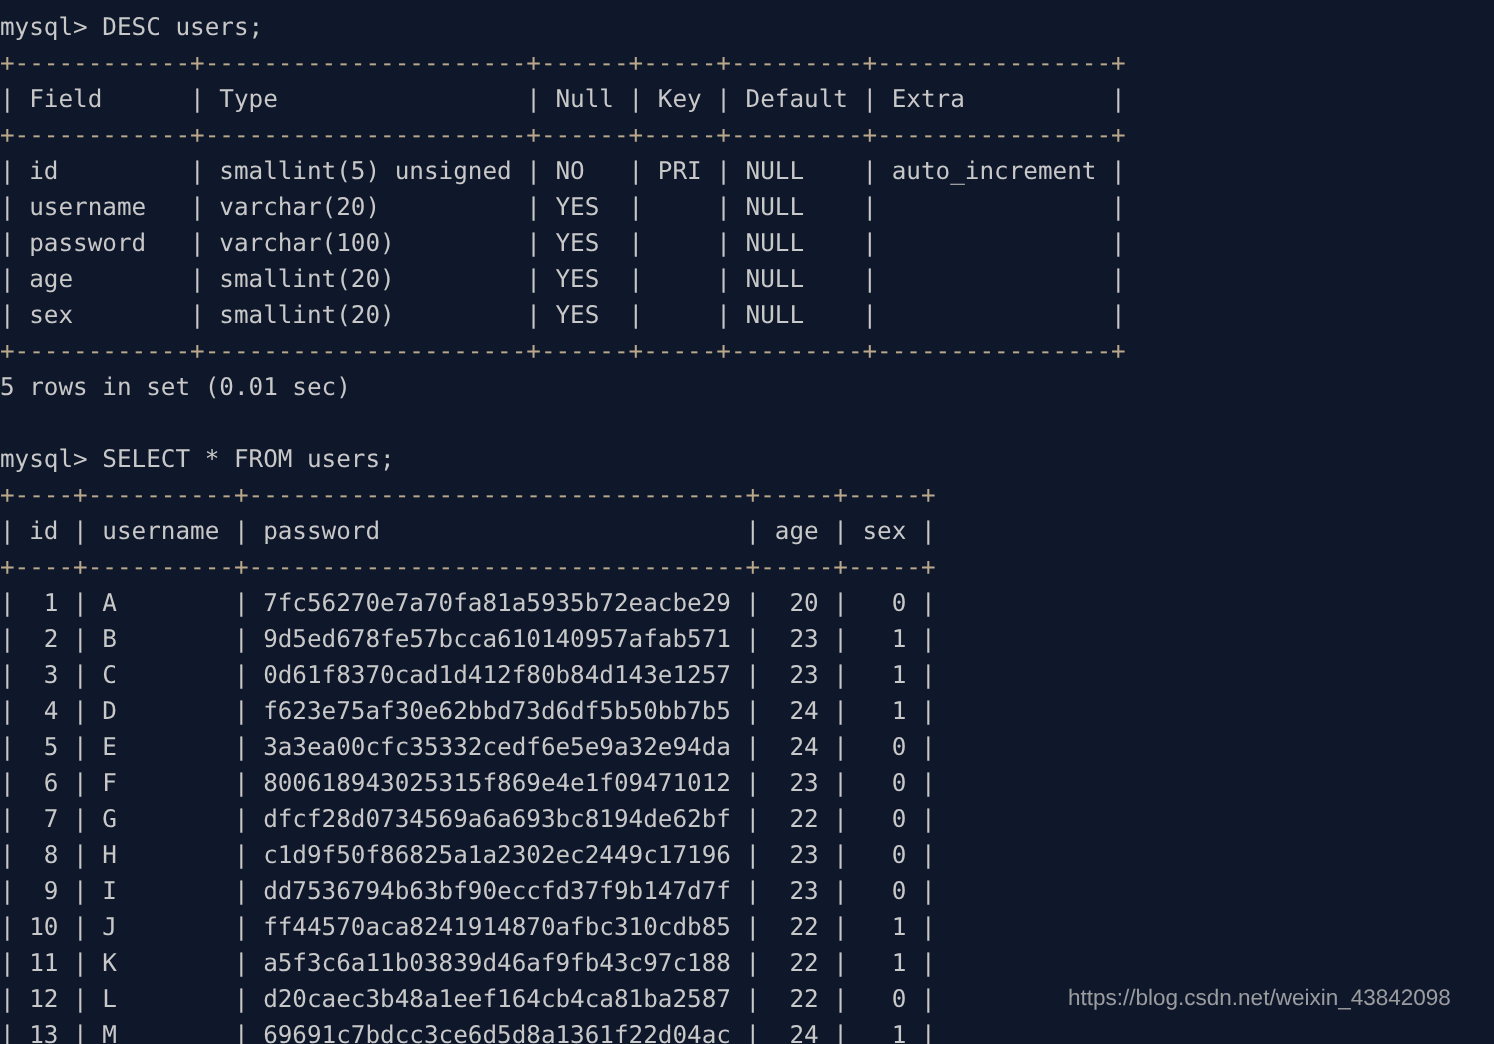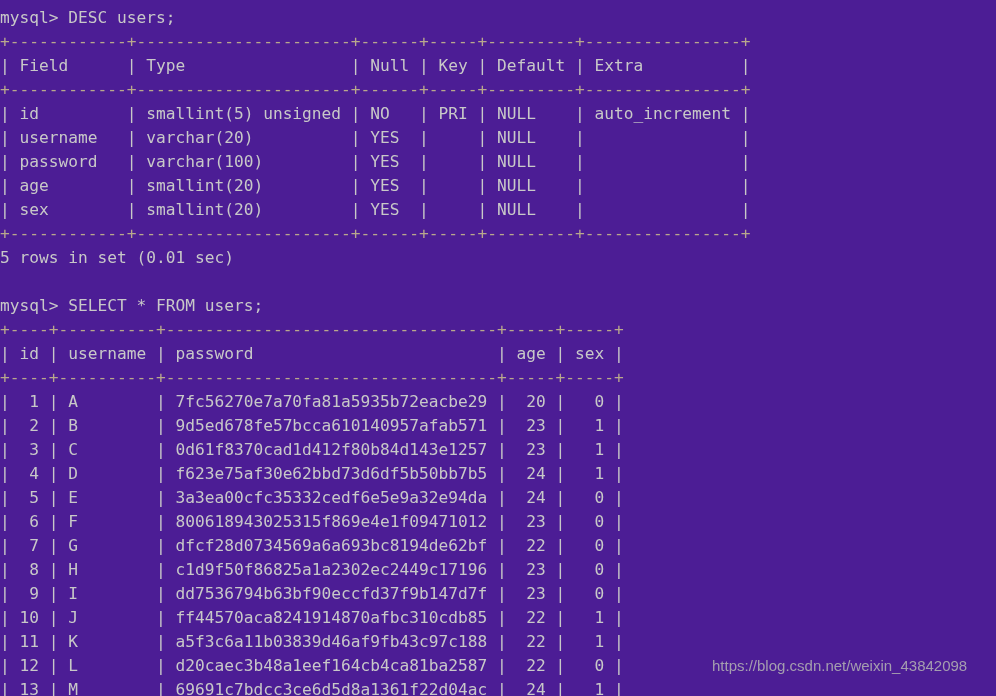--- a/index.html
+++ b/index.html
@@ -5,21 +5,21 @@
 <style>
   html, body {
     margin: 0;
     padding: 0;
     background: #000000;
   }
   #terminal {
     position: relative;
     width: 996px;
     height: 696px;
-    background: #4c1d95;
+    background: #0f172a;
     overflow: hidden;
     font-family: "DejaVu Serif", "Liberation Serif", serif;
     font-size: 17px;
     line-height: 24px;
     color: #cfcfcf;
     letter-spacing: 0px;
     padding: 0;
     box-sizing: border-box;
   }
   .screen {

